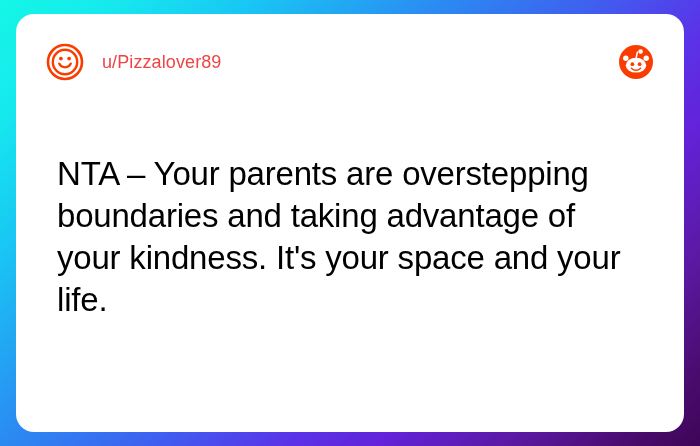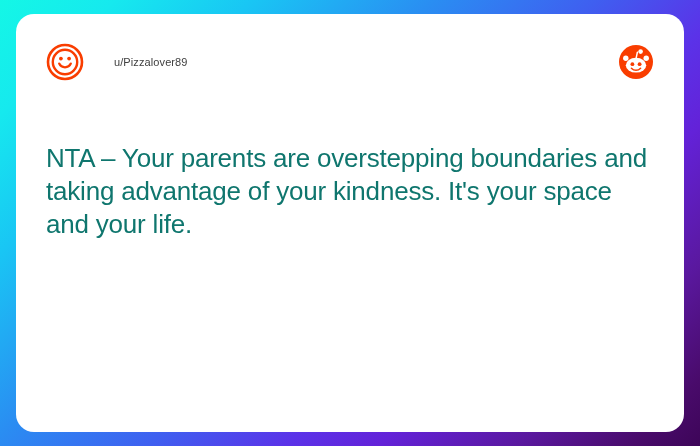--- a/index.html
+++ b/index.html
@@ -54,23 +54,23 @@
   }
 
   .avatar {
     width: 38px;
     height: 38px;
     flex: 0 0 auto;
     display: block;
   }
 
   .username {
-    margin-left: 30px;
-    font-size: 11px;
-    color: #404040;
+    margin-left: 18px;
+    font-size: 18px;
+    color: #ef4444;
     letter-spacing: 0.1px;
     white-space: nowrap;
     font-family: "Liberation Sans", sans-serif;
   }
 
   .header-spacer {
     flex: 1 1 auto;
   }
 
   .brand-logo {
@@ -82,26 +82,26 @@
 
   
   .card-body {
     flex: 1 1 auto;
     display: flex;
     align-items: flex-start;
     padding-top: 58px;
   }
 
   .comment-text {
-    font-size: 26px;
+    font-size: 33px;
     line-height: 1.27;
-    color: #0f766e;
+    color: #000000;
     letter-spacing: -0.2px;
     font-weight: 400;
-    margin: 0;
+    margin: 11px;
     font-family: "Liberation Sans", sans-serif;
     max-width: 100%;
   }
 </style>
 </head>
 <body>
 
 <div class="screen">
 
   <div class="card">

